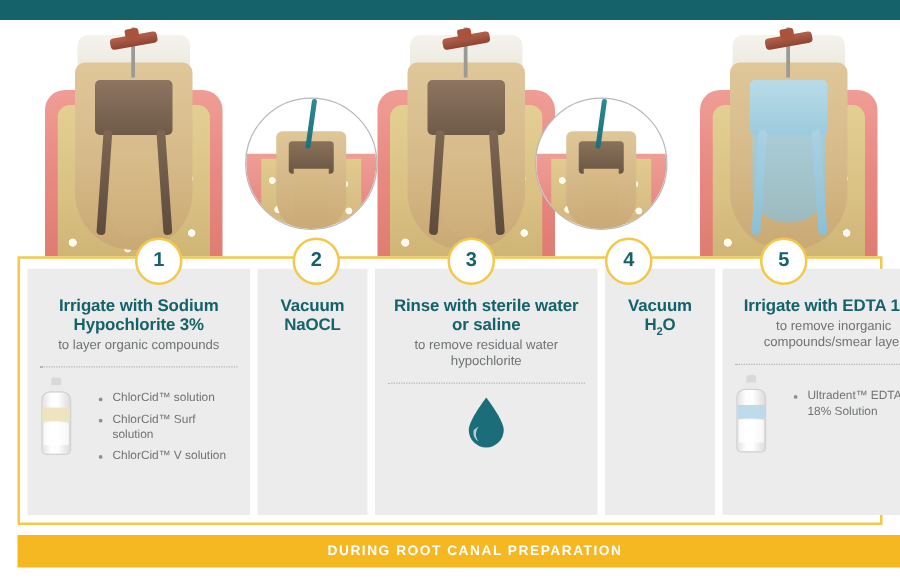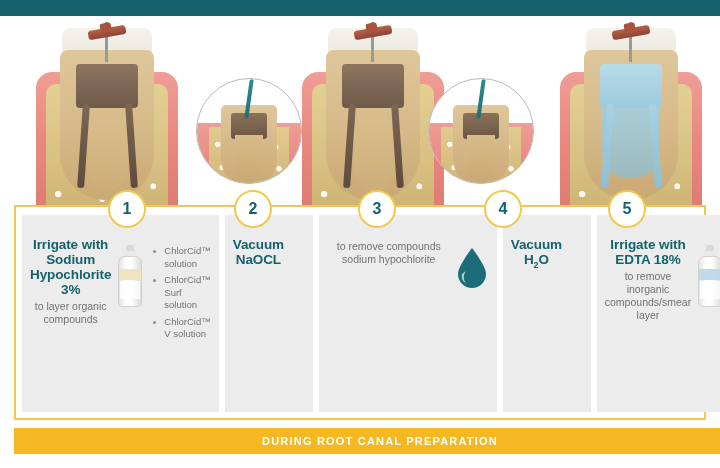--- a/index.html
+++ b/index.html
@@ -106,21 +106,21 @@
     background:linear-gradient(180deg,#d8bb89,#c9a974);border-radius:0 0 14px 14px;}
   .inset .i-tip{position:absolute;left:50px;top:0;width:4px;height:40px;
     background:linear-gradient(180deg,#2e8a93,#1d6f78);transform:rotate(8deg);border-radius:2px;}
 
   
   .panel{
     position:absolute;left:14px;top:205px;width:692px;height:215px;
     border:2px solid #f2c94c;background:#fff;box-sizing:border-box;
   }
   .cols{display:flex;height:100%;padding:8px 6px 6px 6px;box-sizing:border-box;gap:6px;}
-  .col{background:#ececec;position:relative;display:flex;flex-direction:row;padding:22px 8px 8px 8px;box-sizing:border-box;}
+  .col{background:#ececec;position:relative;display:flex;flex-direction:column;padding:22px 8px 8px 8px;box-sizing:border-box;}
   .col.w-big{flex:0 0 178px;}
   .col.w-small{flex:0 0 88px;}
   .col .head{text-align:center;}
   .col .title{
     color:#15626b;font-weight:bold;font-size:13.5px;line-height:15px;letter-spacing:-.1px;
   }
   .col .sub{color:#6f7274;font-size:10.5px;line-height:13px;margin-top:3px;}
   .divider{border-top:1px dotted #b4b4b4;margin:10px 2px 0 2px;}
   .body{flex:1;display:flex;align-items:flex-start;padding-top:8px;}
 
@@ -130,21 +130,21 @@
   .bottle .neck{position:absolute;left:7px;top:6px;width:12px;height:6px;background:#eaeaea;}
   .bottle .body-b{
     position:absolute;left:1px;top:11px;width:24px;height:51px;border-radius:7px 7px 4px 4px;
     background:linear-gradient(90deg,#e3e3e3 0%,#fdfdfd 30%,#ffffff 55%,#dcdcdc 100%);
     border:1px solid #d2d2d2;box-sizing:border-box;
   }
   .bottle .band{position:absolute;left:2px;top:24px;width:22px;height:11px;background:#efe3bd;opacity:.95;}
   .bottle.blue .band{background:#bcd9ea;}
   .bottle .label{position:absolute;left:3px;top:36px;width:20px;height:18px;background:rgba(255,255,255,.75);}
 
-  .bullets{list-style:none;margin:0;padding:0 0 0 10px;flex:1;}
+  .bullets{list-style:none;margin:11px;padding:0 0 0 10px;flex:1;}
   .bullets li{
     position:relative;color:#6f7274;font-size:9.5px;line-height:12.5px;padding-left:11px;margin-bottom:4px;
   }
   .bullets li:before{
     content:"";position:absolute;left:0;top:5px;width:3px;height:3px;border-radius:50%;background:#8d9092;
   }
   .drop-wrap{width:100%;display:flex;justify-content:center;align-items:flex-start;padding-top:2px;}
 
   
   .badge{
@@ -261,21 +261,22 @@
       </div>
 
       <div class="col w-small">
         <div class="head">
           <div class="title">Vacuum<br>NaOCL</div>
         </div>
       </div>
 
       <div class="col w-big">
         <div class="head">
-          <div class="sub">to remove compounds sodium hypochlorite</div>
+          <div class="title">Rinse with sterile water or saline</div>
+          <div class="sub">to remove residual water hypochlorite</div>
         </div>
         <div class="divider"></div>
         <div class="body">
           <div class="drop-wrap">
             <svg width="34" height="42" viewBox="0 0 34 42">
               <path d="M17 1 C17 1 3 19 3 27 a14 14 0 0 0 28 0 C31 19 17 1 17 1 Z" fill="#1b6e79"></path>
               <path d="M11 24 C8 28 8 33 11 36 C8 35 6 31 7 27 Z" fill="#cfe4e6" opacity=".85"></path>
             </svg>
           </div>
         </div>

